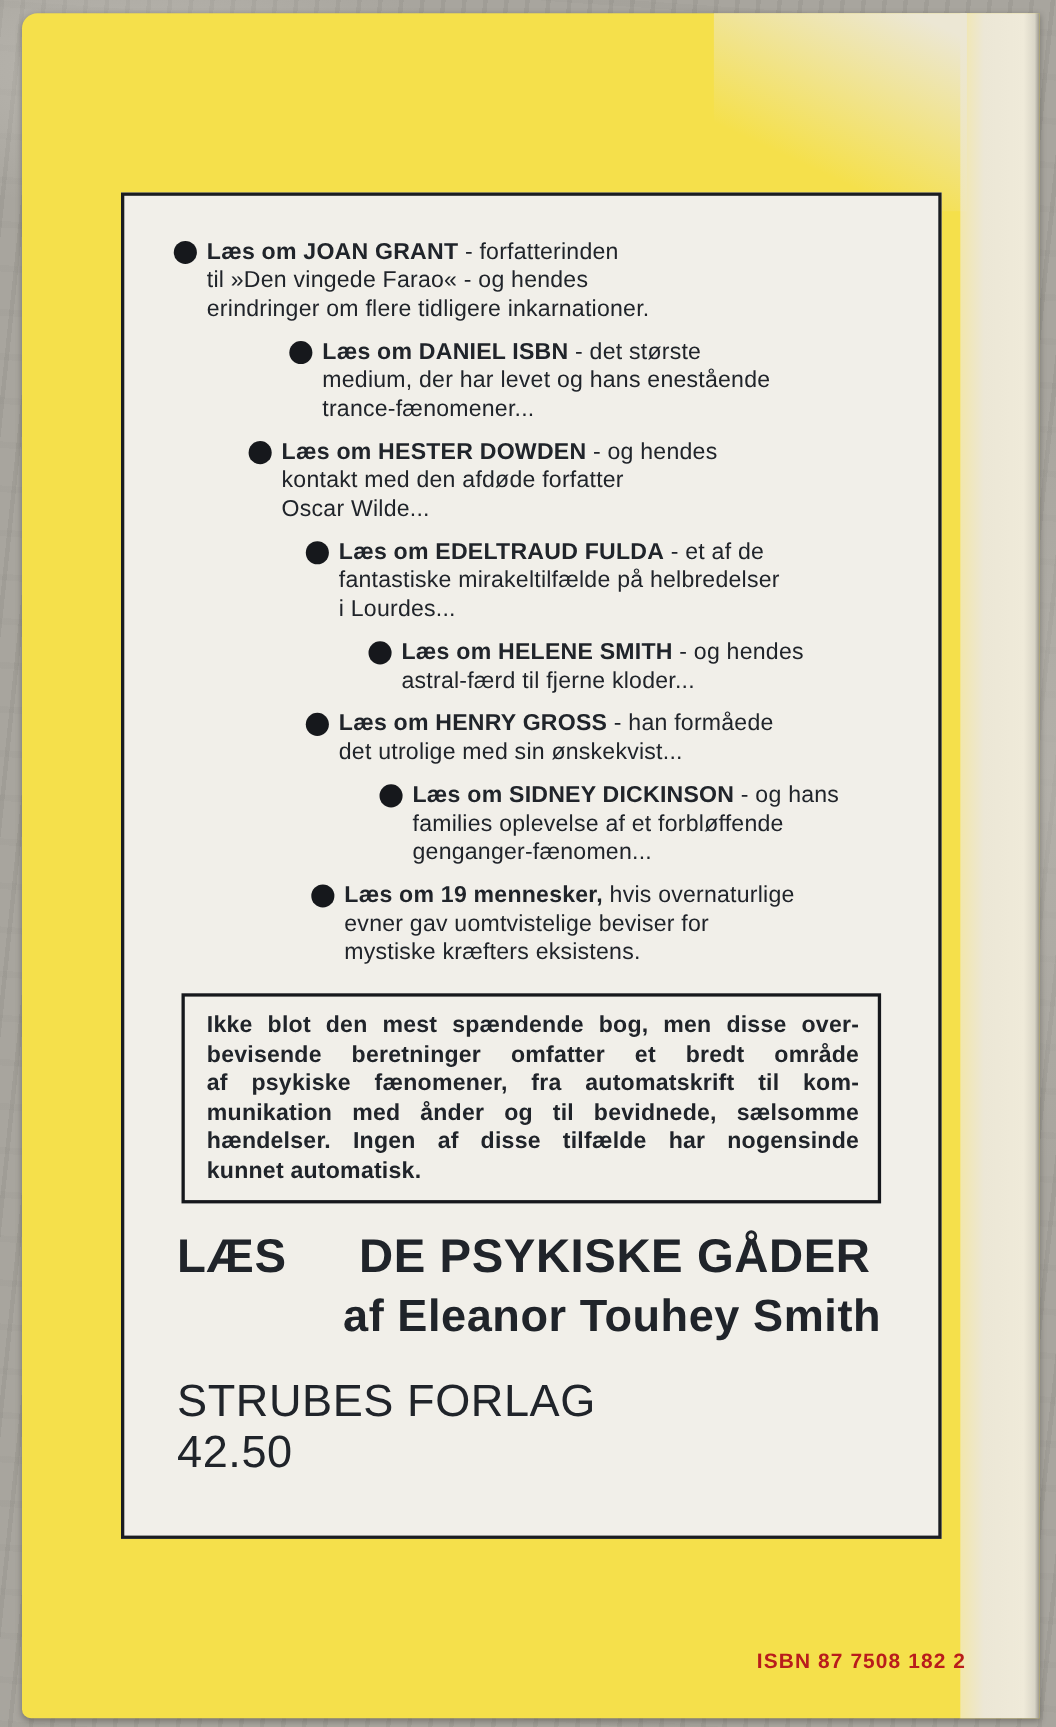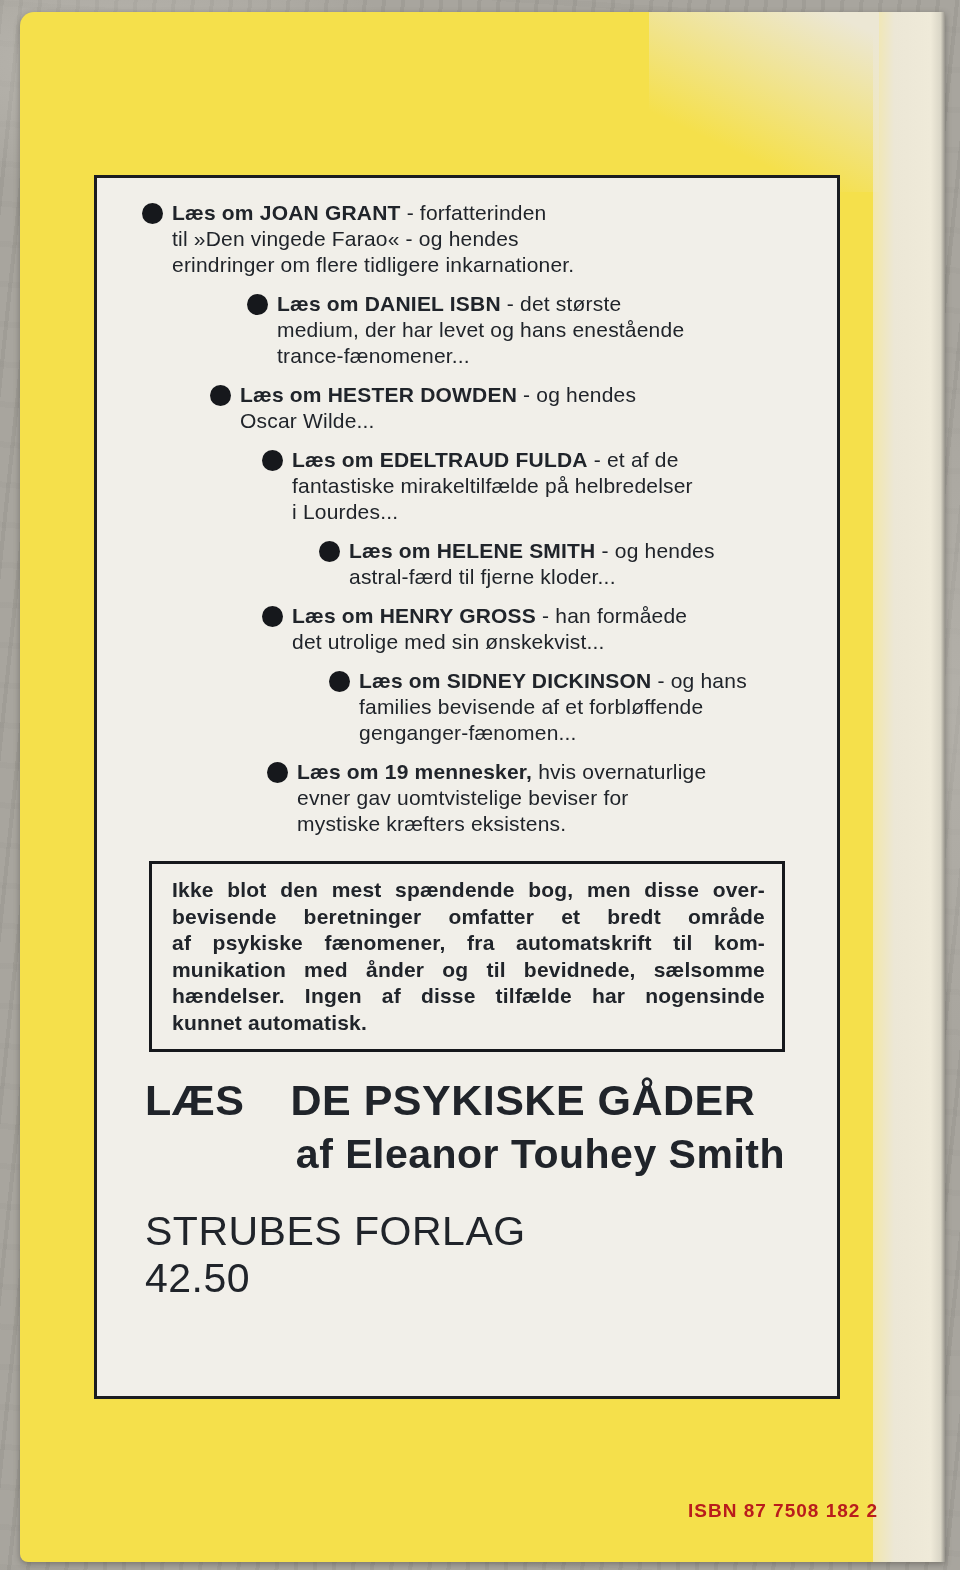--- a/index.html
+++ b/index.html
@@ -28,24 +28,24 @@
     background: linear-gradient(to right,
       #f2e7ab 0%, #ece7d6 30%, #efead9 80%, #d9d5c6 94%, #97948c 100%);
   }
   .corner-fade {
     position: absolute; top: 0; right: 66px; width: 230px; height: 180px;
     background: linear-gradient(205deg, #ece7d4 8%, rgba(236,231,212,0) 72%);
   }
 
   
   .panel {
-    position: absolute; left: 74px; top: 163px; width: 746px; height: 1224px;
+    position: absolute; left: 90px; top: 163px; width: 746px; height: 1224px;
     background: #f1efe9;
     border: 3px solid #1b1d21;
-    padding-top: 22px;
+    padding-top: 38px;
     color: #20242a;
     overflow: hidden;
   }
 
   
   .bullet-item { display: flex; margin-bottom: 13px; }
   .dot {
     flex: 0 0 auto; width: 21px; height: 21px; border-radius: 50%;
     background: #16181c; margin-top: 3px; margin-right: 9px;
   }
@@ -58,21 +58,21 @@
     border: 3px solid #16181c;
     padding: 13px 17px 13px 20px;
     font-weight: bold;
   }
   .blurb-line { font-size: 21px; line-height: 26.5px; letter-spacing: .2px; }
   .just { text-align: justify; text-align-last: justify; }
   .last { text-align: left; }
 
   
   .title-row {
-    display: flex; gap: 46px; margin: 24px 16px 0 48px;
+    display: flex; gap: 66px; margin: 24px 16px 0 48px;
     font-size: 43px; font-weight: 700; letter-spacing: .5px; white-space: nowrap;
   }
   .author-row {
     margin: 6px 52px 0 0; text-align: right;
     font-size: 41px; font-weight: 700; letter-spacing: .5px;
   }
   .pub-row {
     display: flex; justify-content: space-between;
     margin: 30px 52px 0 48px;
     font-size: 41px; font-weight: 400; letter-spacing: .5px; flex-direction: column;
@@ -109,20 +109,21 @@
         <div><b>Læs om DANIEL ISBN</b><span> - det største</span></div>
         <div>medium, der har levet og hans enestående</div>
         <div>trance-fænomener...</div>
       </div>
     </div>
 
     <div class="bullet-item" style="margin-left:113px">
       <span class="dot"></span>
       <div class="bullet-text">
         <div><b>Læs om HESTER DOWDEN</b><span> - og hendes</span></div>
+        <div>kontakt med den afdøde forfatter</div>
         <div>Oscar Wilde...</div>
       </div>
     </div>
 
     <div class="bullet-item" style="margin-left:165px">
       <span class="dot"></span>
       <div class="bullet-text">
         <div><b>Læs om EDELTRAUD FULDA</b><span> - et af de</span></div>
         <div>fantastiske mirakeltilfælde på helbredelser</div>
         <div>i Lourdes...</div>
@@ -143,21 +144,21 @@
       <div class="bullet-text">
         <div><b>Læs om HENRY GROSS</b><span> - han formåede</span></div>
         <div>det utrolige med sin ønskekvist...</div>
       </div>
     </div>
 
     <div class="bullet-item" style="margin-left:232px">
       <span class="dot"></span>
       <div class="bullet-text">
         <div><b>Læs om SIDNEY DICKINSON</b><span> - og hans</span></div>
-        <div>families bevisende af et forbløffende</div>
+        <div>families oplevelse af et forbløffende</div>
         <div>genganger-fænomen...</div>
       </div>
     </div>
 
     <div class="bullet-item" style="margin-left:170px">
       <span class="dot"></span>
       <div class="bullet-text">
         <div><b>Læs om 19 mennesker,</b><span> hvis overnaturlige</span></div>
         <div>evner gav uomtvistelige beviser for</div>
         <div>mystiske kræfters eksistens.</div>

